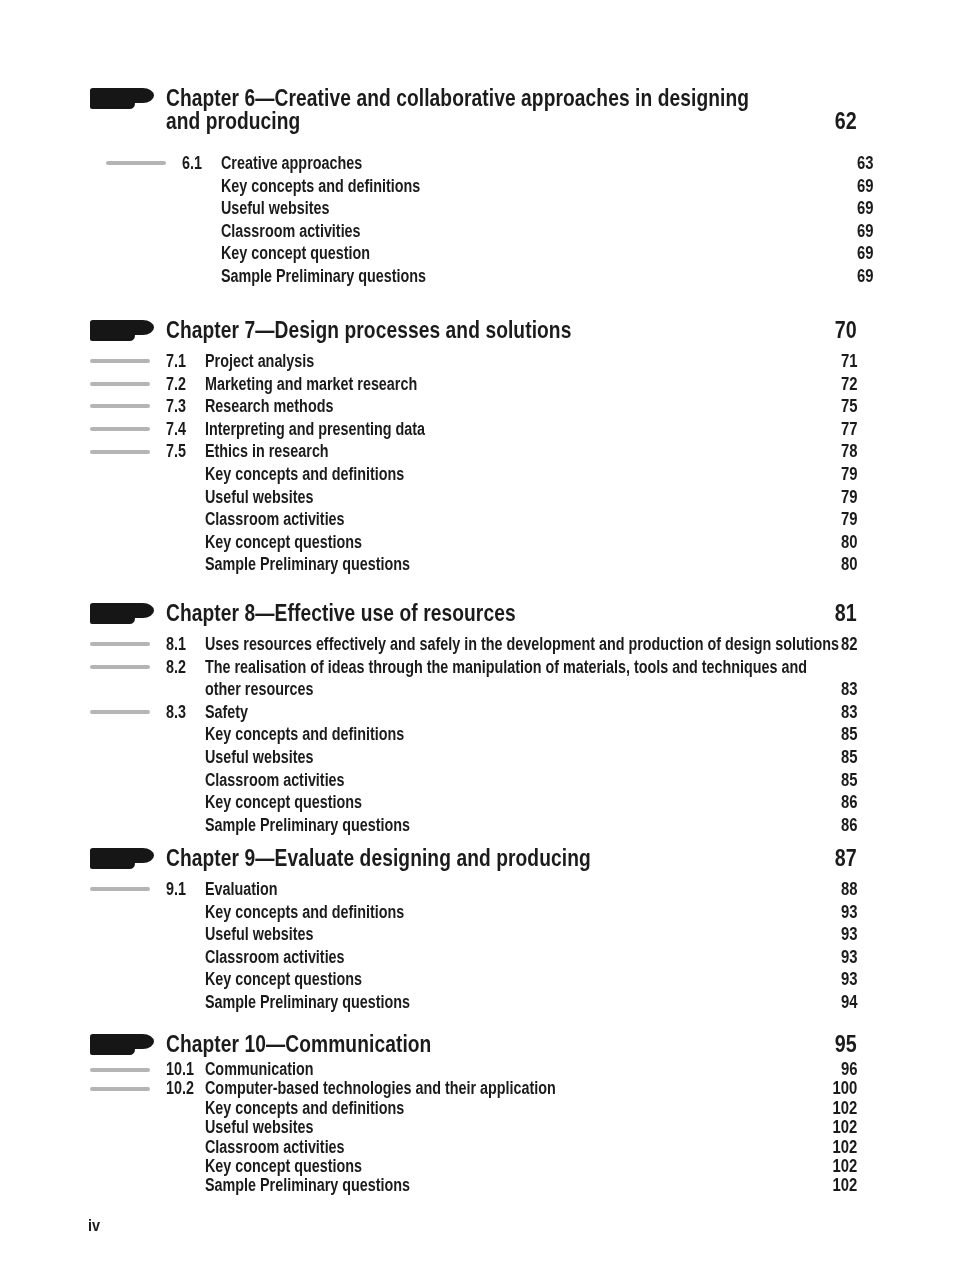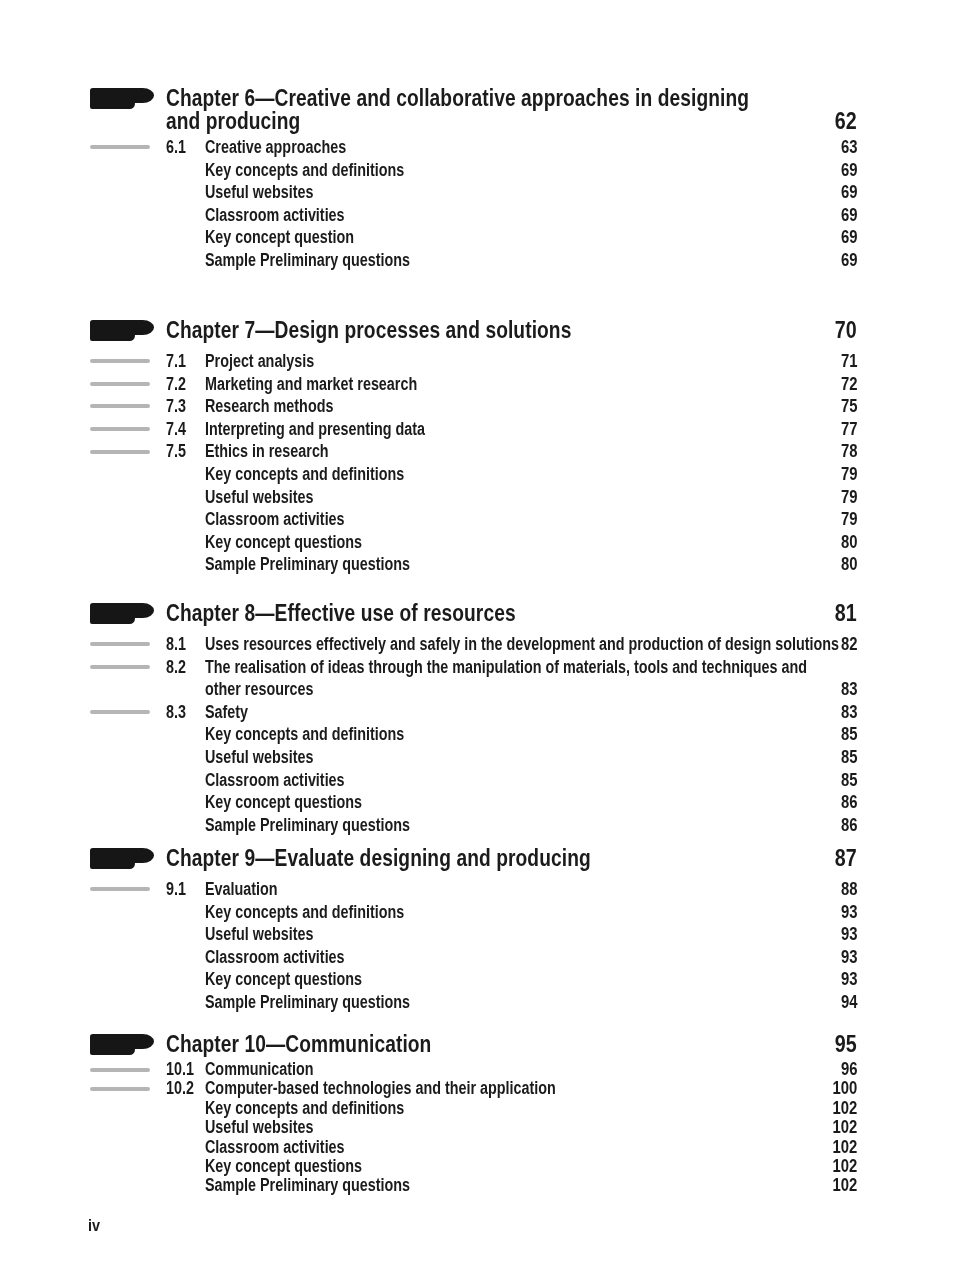--- a/index.html
+++ b/index.html
@@ -72,21 +72,21 @@
           <span class="ch-tab">
             <span class="tab-main"></span>
             <span class="tab-step"></span>
           </span>
           <h2 class="ch-title">
             <div class="ch-title-line">Chapter 6—Creative and collaborative approaches in designing</div>
             <div class="ch-title-line">and producing</div>
           </h2>
           <span class="ch-page">62</span>
         </div>
-        <div class="ch-rows" style="margin-top: 4px;">
+        <div class="ch-rows" style="margin-top: 20px; padding-left: 16px;">
           <div class="row" style="height: 22.6px;">
             <span class="row-rule" style="top: 9.3px;"></span>
             <span class="row-num" style="line-height: 22.6px;">6.1</span>
             <div class="row-title">
               <div class="row-title-line" style="line-height: 22.6px;">Creative approaches</div>
             </div>
             <span class="row-page" style="line-height: 22.6px; top: 0px;">63</span>
           </div>
           <div class="row" style="height: 22.6px;">
             <div class="row-title">

